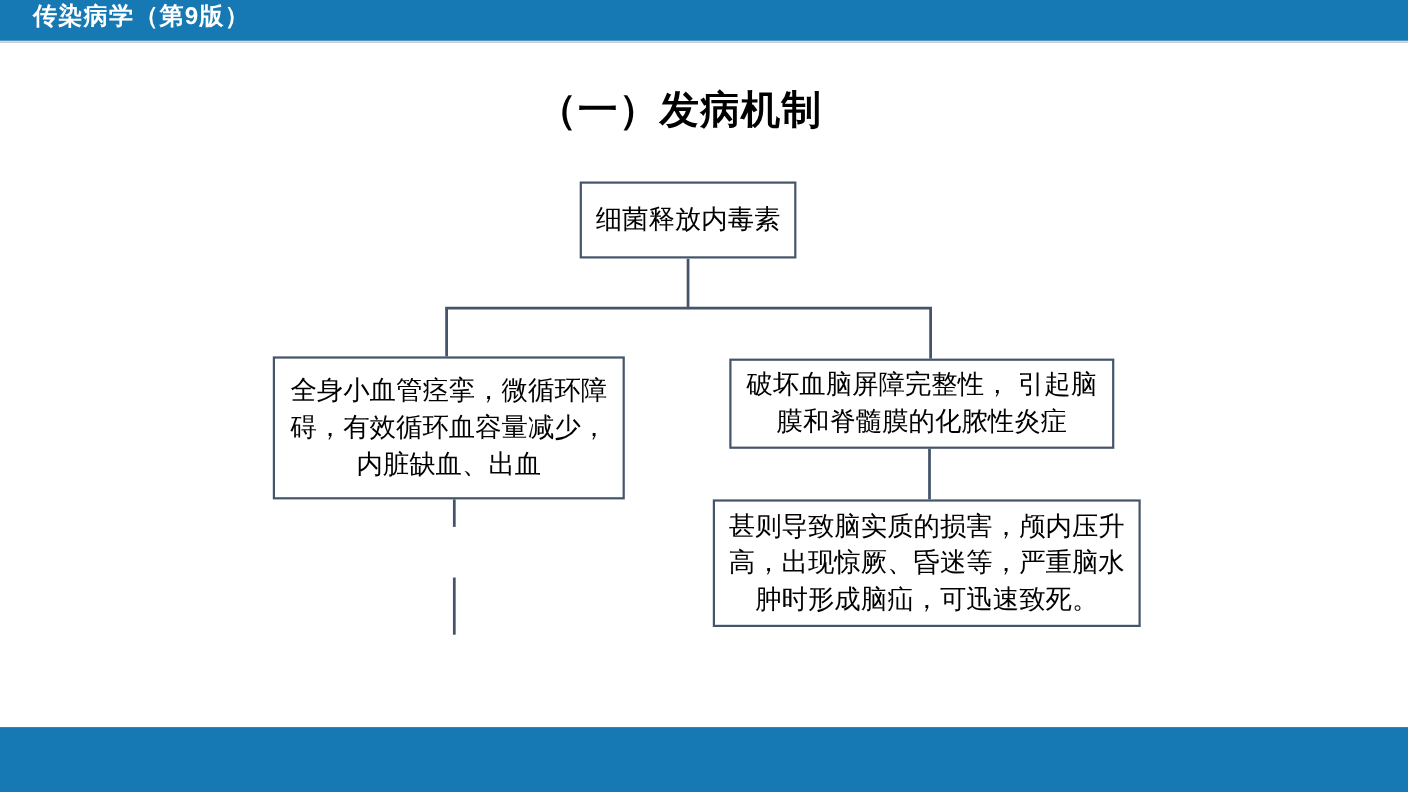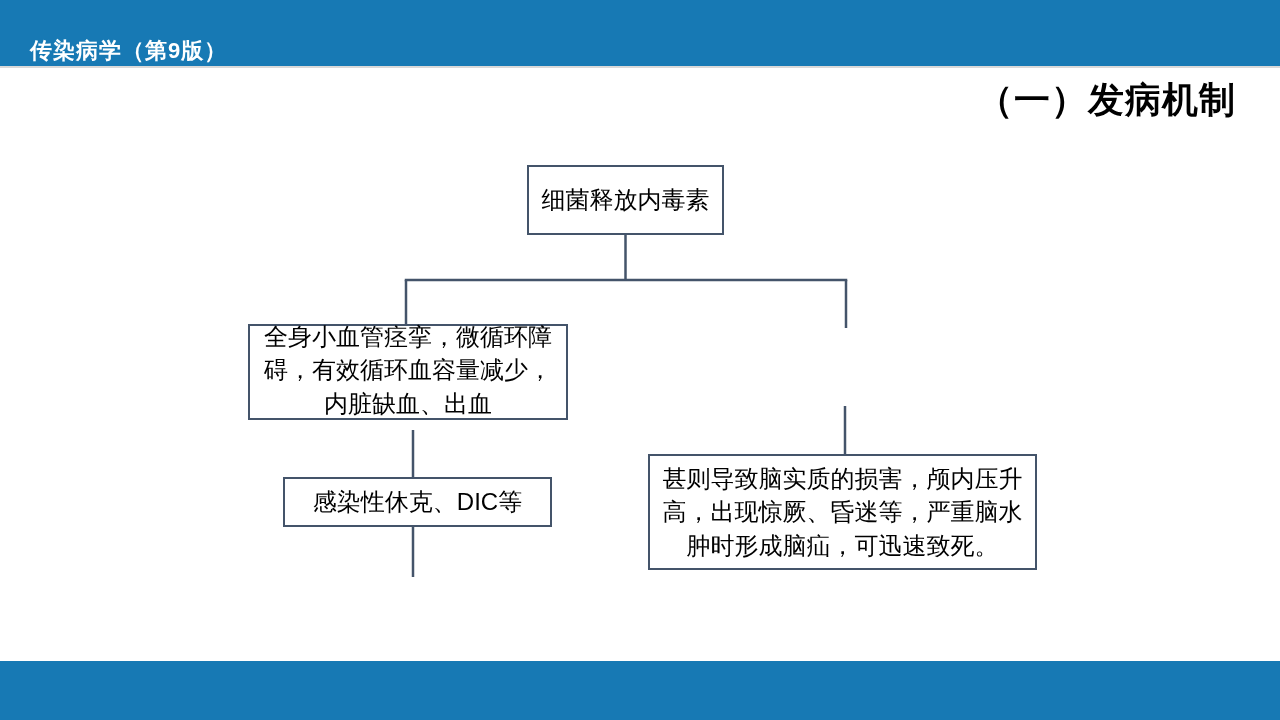--- a/index.html
+++ b/index.html
@@ -13,25 +13,25 @@
     width: 1280px;
     height: 720px;
     background: #ffffff;
     overflow: hidden;
   }
   
   .header-bar {
     position: absolute;
     left: 0; top: 0;
     width: 1280px;
-    height: 68px;
+    height: 39px;
     background: var(--accent-blue, #1779B4);
     border-bottom: 2px solid #d9d9d9;
     display: flex;
-    align-items: flex-end;
+    align-items: flex-start;
     box-sizing: border-box;
   }
   .header-title {
     color: #ffffff;
     font-size: 22px;
     font-weight: bold;
     padding-left: 30px;
     letter-spacing: 1px;
   }
   
@@ -42,21 +42,21 @@
     width: 1280px;
     height: 59px;
     background: var(--accent-blue, #1779B4);
   }
   
   .slide-title {
     position: absolute;
     left: 0;
     top: 76px;
     width: 1236px;
-    text-align: right;
+    text-align: center;
     font-size: 36px;
     font-weight: bold;
     color: #000000;
     letter-spacing: 1px;
   }
   
   .fc-node {
     position: absolute;
     box-sizing: border-box;
     background: #ffffff;
@@ -65,21 +65,21 @@
     align-items: center;
     justify-content: center;
     text-align: center;
     font-size: 24px;
     line-height: 1.4;
     color: #000000;
     white-space: pre-line;
     padding: 2px 6px;
   }
   .node-endotoxin      { left: 527px; top: 165px; width: 197px; height: 70px;  }
-  .node-vasospasm      { left: 248px; top: 324px; width: 320px; height: 96px; font-family: Liberation Mono, monospace; }
+  .node-vasospasm      { left: 248px; top: 324px; width: 320px; height: 130px; }
   .node-bbb            { left: 663px; top: 326px; width: 350px; height: 82px;  }
   .node-shock          { left: 283px; top: 477px; width: 269px; height: 50px;  }
   .node-brain-damage   { left: 648px; top: 454px; width: 389px; height: 116px; }
   .node-organ-failure  { left: 284px; top: 575px; width: 265px; height: 54px;  }
   
   .connectors {
     position: absolute;
     left: 0; top: 0;
     width: 1280px;
     height: 720px;
@@ -115,22 +115,23 @@
       <line x1="845" y1="406" x2="845" y2="456"></line>
     </g>
   </svg>
 
   <div class="fc-node node-endotoxin">细菌释放内毒素</div>
 
   <div class="fc-node node-vasospasm">全身小血管痉挛，微循环障
 碍，有效循环血容量减少，
 内脏缺血、出血</div>
 
+  <div class="fc-node node-bbb">破坏血脑屏障完整性， 引起脑
+膜和脊髓膜的化脓性炎症</div>
 
-  <div class="fc-node node-shock">感染性休克、DIC等</div>
 
   <div class="fc-node node-brain-damage">甚则导致脑实质的损害，颅内压升
 高，出现惊厥、昏迷等，严重脑水
 肿时形成脑疝，可迅速致死。</div>
 
 
   <div class="footer-bar"></div>
 
 </div>
 

